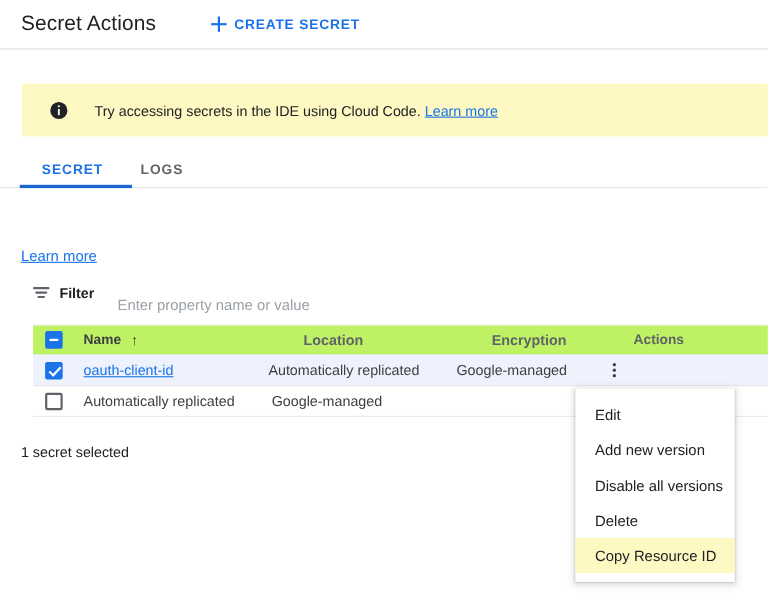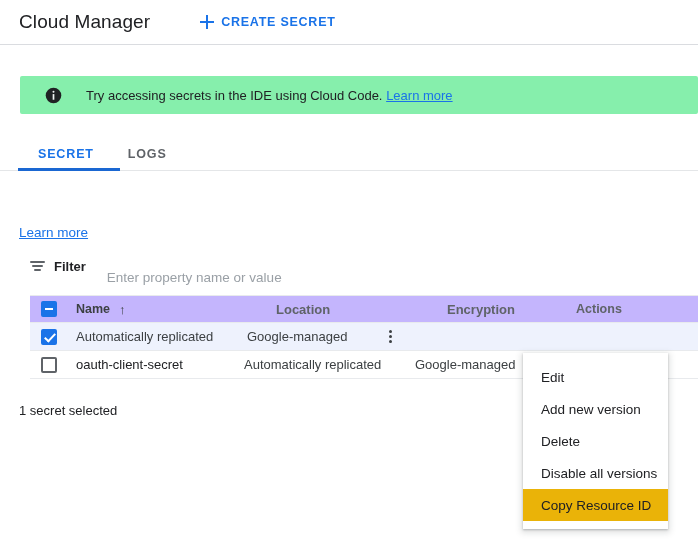--- a/index.html
+++ b/index.html
@@ -47,22 +47,22 @@
   }
   .plus-icon::before, .plus-icon::after {
     content: ""; position: absolute; background: #1a73e8;
   }
   .plus-icon::before { left: 0; top: 6px; width: 14px; height: 2px; }
   .plus-icon::after  { top: 0; left: 6px; height: 14px; width: 2px; }
 
   
   .info-banner {
     position: absolute; left: 20px; top: 76px;
-    width: 678px; height: 38px;
-    background: #86efac;
+    width: 678px; height: 48px;
+    background: #fef9c3;
     display: flex; align-items: center;
     border-radius: 2px;
   }
   .info-icon {
     margin-left: 25px; margin-right: 24px;
     width: 17px; height: 17px;
     flex: none;
   }
   .banner-text {
     font-size: 13px;
@@ -150,21 +150,21 @@
     position: absolute; left: 30px; top: 296px;
     width: 668px;
   }
   .row {
     display: flex; align-items: center;
     height: 27px;
     font-size: 13px;
     position: relative;
   }
   .row.header {
-    background: #c4b5fd;
+    background: #bef264;
     border-bottom: 1px solid #e8eaed;
     height: 27px;
   }
   .row.data {
     height: 28px;
     border-bottom: 1px solid #e8eaed;
   }
   .row.selected { background: #eef2fd; }
 
   .cell-check { width: 46px; flex: none; display: flex; align-items: center; padding-left: 11px; }
@@ -244,27 +244,27 @@
   }
   .menu-item {
     height: 32px;
     display: flex; align-items: center;
     padding-left: 18px;
     font-size: 13.5px;
     color: #202124;
     cursor: pointer;
     white-space: nowrap;
   }
-  .menu-item.hovered { background: #eab308; }
+  .menu-item.hovered { background: #fef9c3; }
 </style>
 </head>
 <body>
 
 <div class="page-header">
-  <div class="page-title">Cloud Manager</div>
+  <div class="page-title">Secret Actions</div>
   <button class="create-btn">
     <span class="plus-icon"></span>
     <span>CREATE SECRET</span>
   </button>
 </div>
 
 <div class="info-banner">
   <svg class="info-icon" viewBox="0 0 24 24">
     <circle cx="12" cy="12" r="11" fill="#202124"></circle>
     <rect x="10.8" y="10" width="2.4" height="8" fill="#f1f3f4"></rect>
@@ -311,46 +311,46 @@
     </div>
     <div class="cell-loc col-title muted">Location</div>
     <div class="cell-enc col-title muted">Encryption</div>
     <div class="cell-act col-title muted">Actions</div>
   </div>
 
   <div class="row data selected">
     <div class="cell-check">
       <span class="cb checked"></span>
     </div>
+    <div class="cell-name">
+      <span class="link-name">oauth-client-id</span>
+    </div>
     <div class="cell-loc">Automatically replicated</div>
     <div class="cell-enc">Google-managed</div>
     <div class="cell-act">
       <span class="kebab">
           <span></span>
           <span></span>
           <span></span>
         </span>
     </div>
   </div>
 
   <div class="row data">
     <div class="cell-check">
       <span class="cb"></span>
     </div>
-    <div class="cell-name">
-      <span class="plain-name">oauth-client-secret</span>
-    </div>
     <div class="cell-loc">Automatically replicated</div>
     <div class="cell-enc">Google-managed</div>
     <div class="cell-act"></div>
   </div>
 
 </div>
 
 <div class="sel-status">1 secret selected</div>
 
 <div class="menu">
   <div class="menu-item">Edit</div>
   <div class="menu-item">Add new version</div>
+  <div class="menu-item">Disable all versions</div>
   <div class="menu-item">Delete</div>
-  <div class="menu-item">Disable all versions</div>
   <div class="menu-item hovered">Copy Resource ID</div>
 </div>
 
 </body></html>

